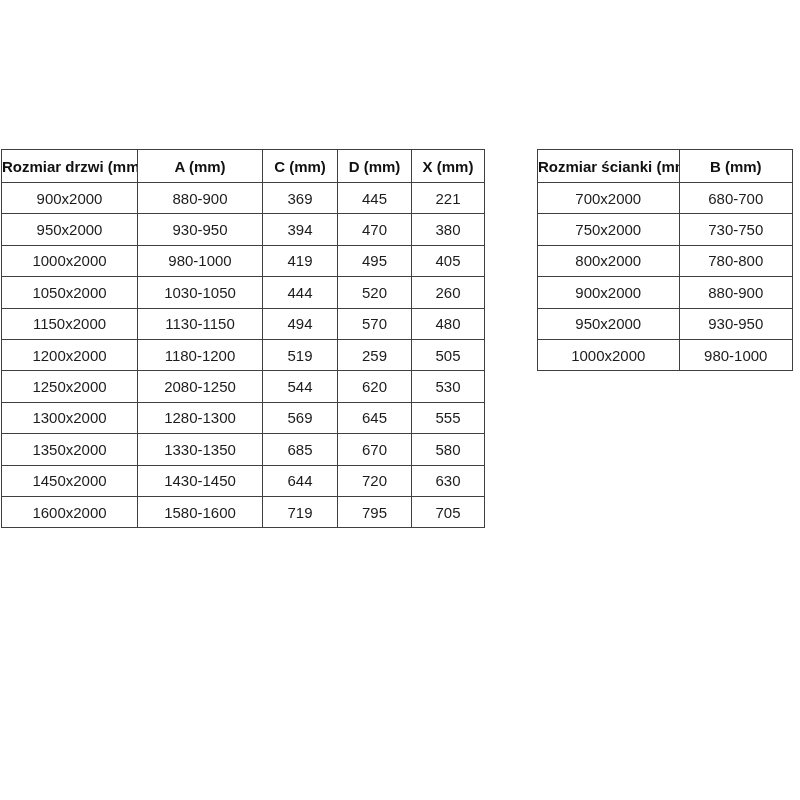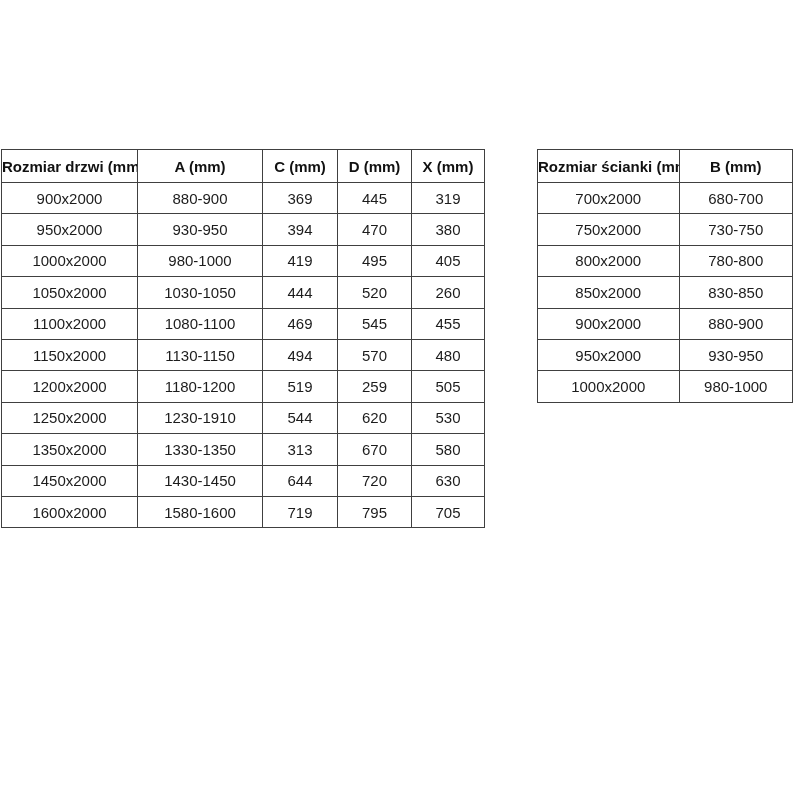--- a/index.html
+++ b/index.html
@@ -72,21 +72,21 @@
           <th>D (mm)</th>
           <th>X (mm)</th>
         </tr>
       </thead>
       <tbody>
         <tr>
           <td>900x2000</td>
           <td>880-900</td>
           <td>369</td>
           <td>445</td>
-          <td>319</td>
+          <td>221</td>
         </tr>
         <tr>
           <td>950x2000</td>
           <td>930-950</td>
           <td>394</td>
           <td>470</td>
           <td>380</td>
         </tr>
         <tr>
           <td>1000x2000</td>
@@ -96,51 +96,51 @@
           <td>405</td>
         </tr>
         <tr>
           <td>1050x2000</td>
           <td>1030-1050</td>
           <td>444</td>
           <td>520</td>
           <td>260</td>
         </tr>
         <tr>
-          <td>1100x2000</td>
-          <td>1080-1100</td>
-          <td>469</td>
-          <td>545</td>
-          <td>455</td>
-        </tr>
-        <tr>
           <td>1150x2000</td>
           <td>1130-1150</td>
           <td>494</td>
           <td>570</td>
           <td>480</td>
         </tr>
         <tr>
           <td>1200x2000</td>
           <td>1180-1200</td>
           <td>519</td>
           <td>259</td>
           <td>505</td>
         </tr>
         <tr>
           <td>1250x2000</td>
-          <td>1230-1910</td>
+          <td>2080-1250</td>
           <td>544</td>
           <td>620</td>
           <td>530</td>
         </tr>
         <tr>
+          <td>1300x2000</td>
+          <td>1280-1300</td>
+          <td>569</td>
+          <td>645</td>
+          <td>555</td>
+        </tr>
+        <tr>
           <td>1350x2000</td>
           <td>1330-1350</td>
-          <td>313</td>
+          <td>685</td>
           <td>670</td>
           <td>580</td>
         </tr>
         <tr>
           <td>1450x2000</td>
           <td>1430-1450</td>
           <td>644</td>
           <td>720</td>
           <td>630</td>
         </tr>
@@ -171,24 +171,20 @@
         </tr>
         <tr>
           <td>750x2000</td>
           <td>730-750</td>
         </tr>
         <tr>
           <td>800x2000</td>
           <td>780-800</td>
         </tr>
         <tr>
-          <td>850x2000</td>
-          <td>830-850</td>
-        </tr>
-        <tr>
           <td>900x2000</td>
           <td>880-900</td>
         </tr>
         <tr>
           <td>950x2000</td>
           <td>930-950</td>
         </tr>
         <tr>
           <td>1000x2000</td>
           <td>980-1000</td>

